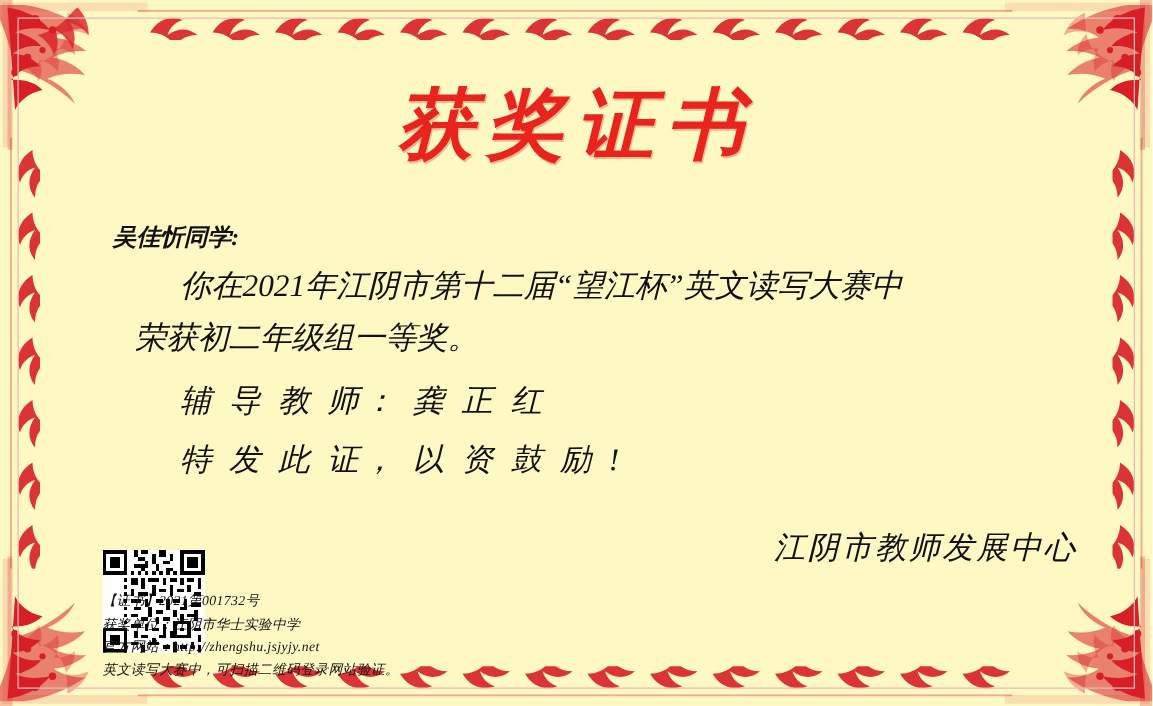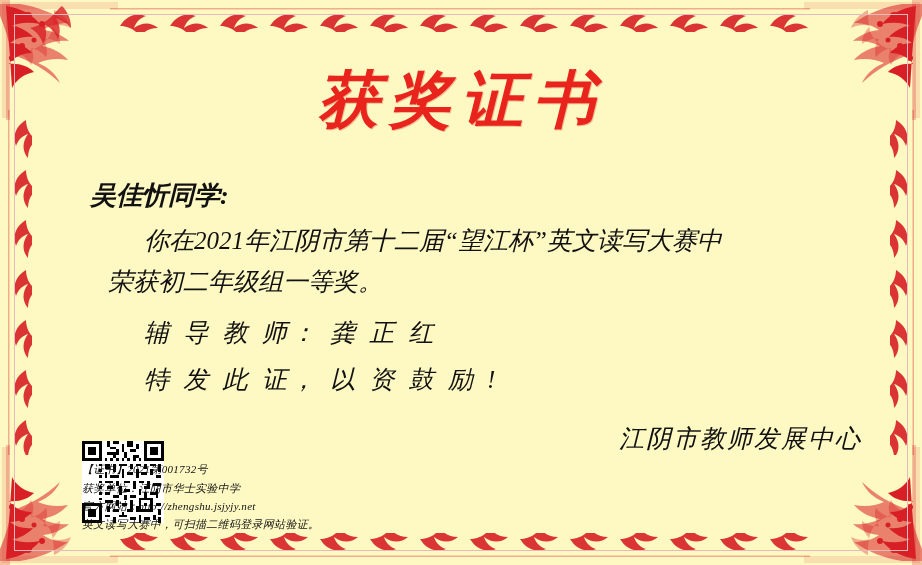--- a/index.html
+++ b/index.html
@@ -81,21 +81,21 @@
   .body-text {
     margin-top: 34px;
     color: #111;
     font-size: 25px;
     line-height: 1.55;
     font-family: "Liberation Serif", "DejaVu Serif", serif;
   }
   .salutation {
     margin-left: 30px;
     font-weight: bold;
-    font-size: 26px;
+    font-size: 19px;
   }
   .salutation .name {
     font-weight: bold;
   }
   .salutation .suffix {
     font-weight: bold;
   }
   .para {
     margin-top: 6px;
     text-indent: 0;
@@ -143,21 +143,21 @@
   }
   .qr {
     width: 82px;
     height: 82px;
     image-rendering: pixelated;
     background: #fff;
   }
   .footnotes {
     position: absolute;
     left: 82px;
-    bottom: 32px;
+    bottom: 20px;
     font-size: 11px;
     color: #111;
     line-height: 1.65;
     font-family: "Liberation Serif", "DejaVu Serif", serif;
     white-space: nowrap;
   }
   .footnotes div { letter-spacing: 0.3px; }
 </style>
 </head>
 <body>

